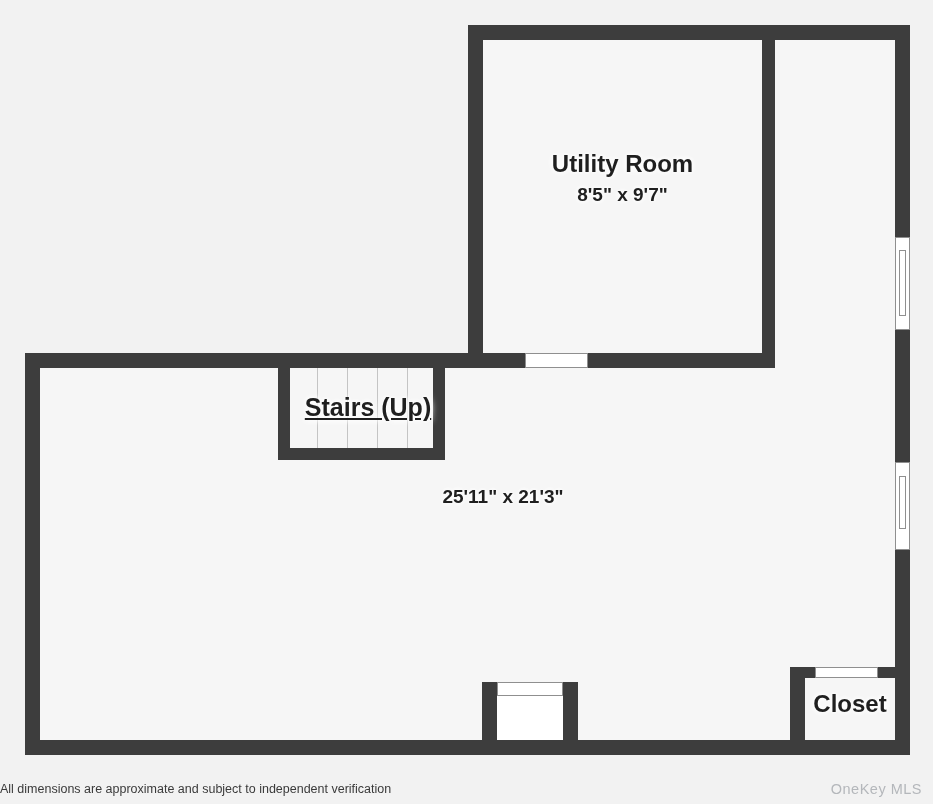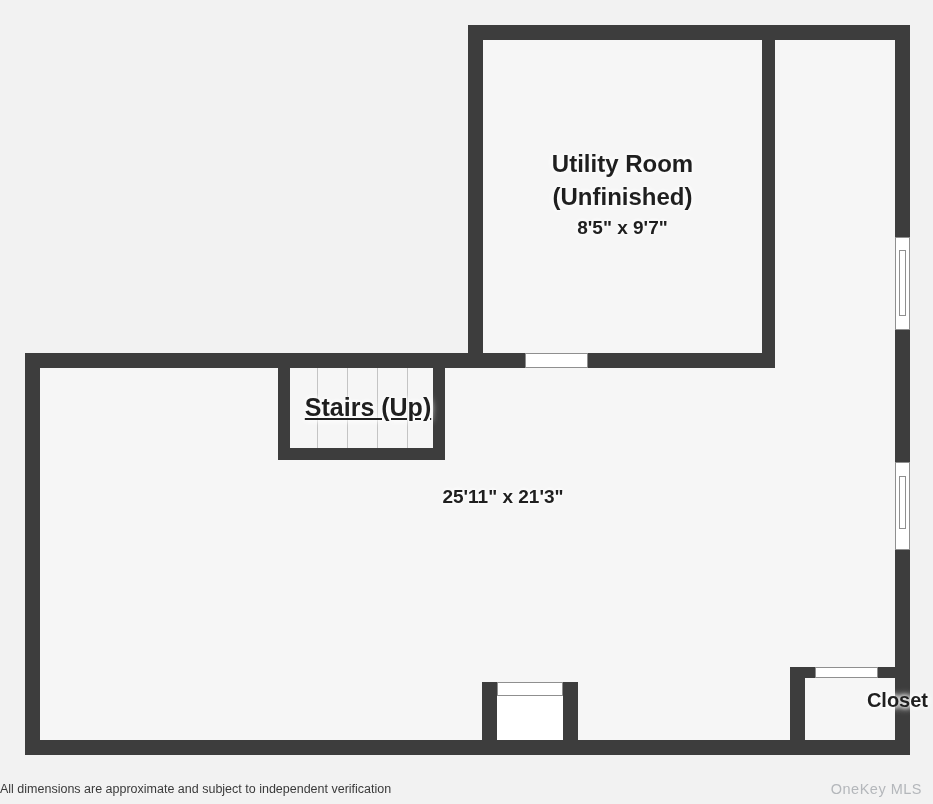--- a/index.html
+++ b/index.html
@@ -64,21 +64,21 @@
   .label{
     color:#1f1f1f;font-weight:700;text-align:center;
     text-shadow:0 0 4px #fff,0 0 6px #fff,0 0 8px #fff;
     line-height:1.38;
   }
   .label-utility{left:483px;top:147px;width:279px;font-size:24px;}
   .label-utility .dims{font-size:19px;margin-top:2px;}
   .label-stairs{left:272px;top:390px;width:192px;font-size:25px;text-decoration:underline;}
   .label-basement{left:288px;top:481px;width:430px;font-size:24px;}
   .label-basement .dims{font-size:19px;margin-top:3px;}
-  .label-closet{left:828px;top:687px;width:100px;font-size:20px;text-align:right;}
+  .label-closet{left:800px;top:687px;width:100px;font-size:24px;}
 
   
   .disclaimer{
     left:0;top:782px;width:933px;text-align:left;
     font-size:12.5px;color:#3a3a3a;
   }
   .watermark{
     right:11px;top:781px;
     font-size:14.5px;color:#b4b7bb;letter-spacing:.5px;
   }
@@ -123,21 +123,20 @@
   <div class="abs wall w-alcove-left"></div>
   <div class="abs wall w-alcove-right"></div>
   <div class="abs opening alcove-door"></div>
 
   <div class="abs wall w-closet-left"></div>
   <div class="abs wall w-closet-top"></div>
   <div class="abs opening closet-door"></div>
 
   <div class="abs label label-utility">
     <div>Utility Room</div>
-    <div>(Unfinished)</div>
     <div class="dims">8'5" x 9'7"</div>
   </div>
 
   <div class="abs label label-stairs">Stairs (Up)</div>
 
   <div class="abs label label-basement">
     <div class="dims">25'11" x 21'3"</div>
   </div>
 
   <div class="abs label label-closet">Closet</div>

